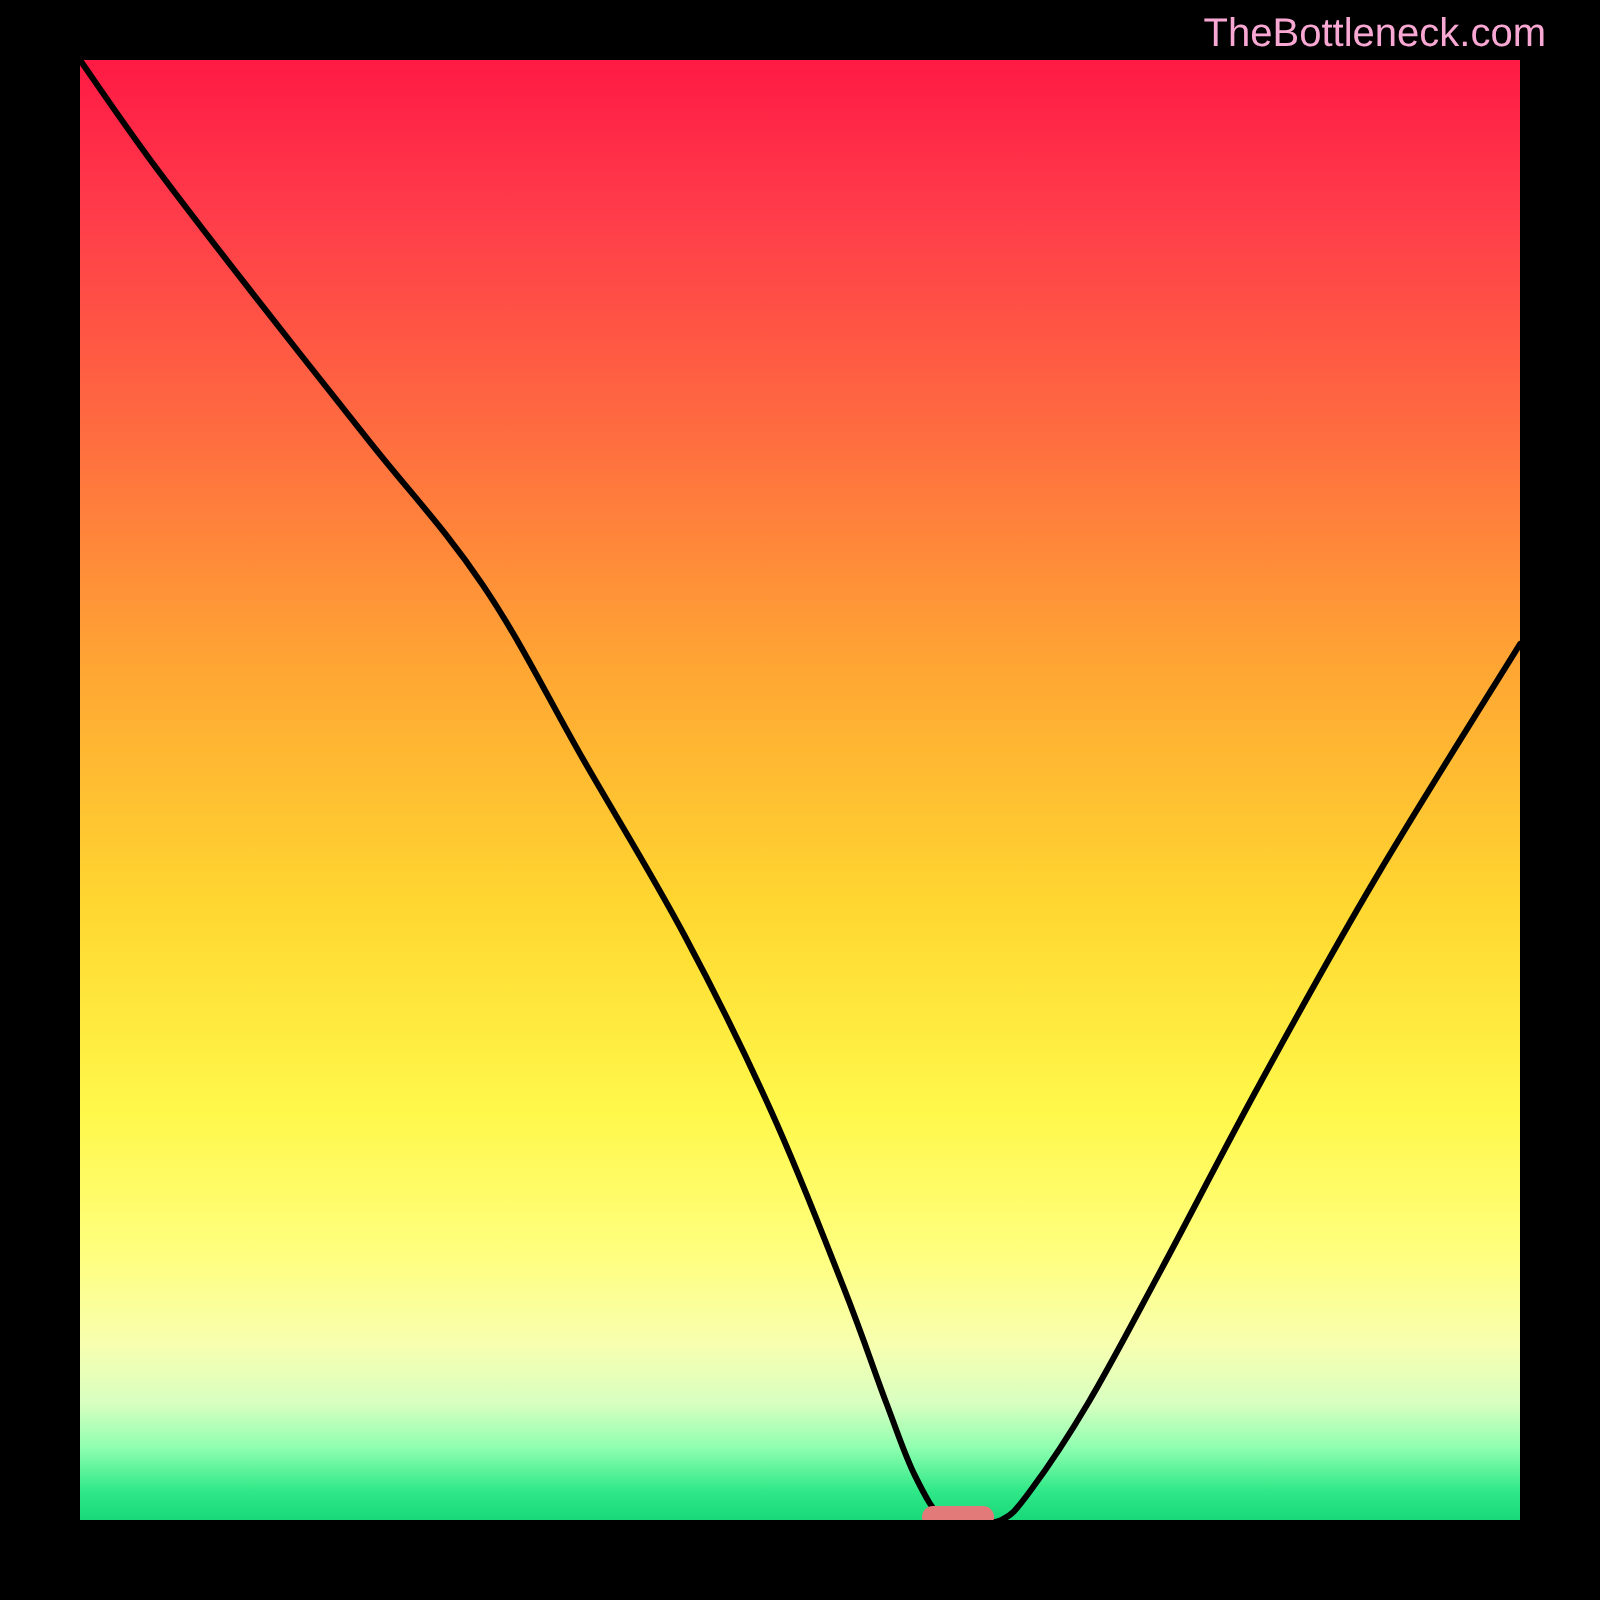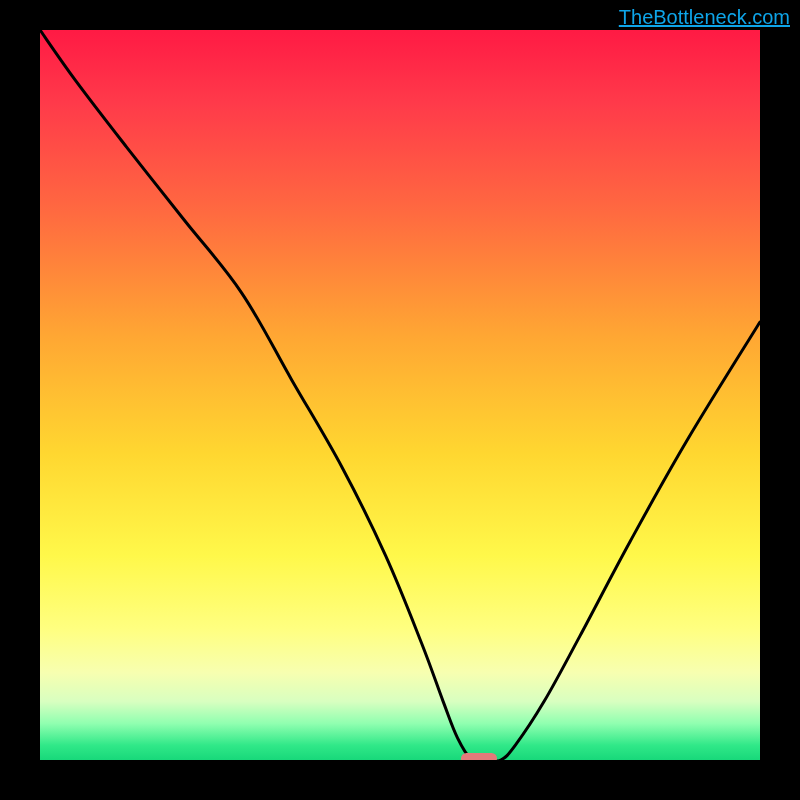--- a/index.html
+++ b/index.html
@@ -6,25 +6,24 @@
   body {
     width: 800px;
     height: 800px;
     background: #000;
     position: relative;
     font-family: Arial, sans-serif;
   }
   .watermark {
     position: absolute;
     top: 6px;
-    right: 10px;
-    color: #0ea5e9;
+    right: 27px;
+    color: #f9a8d4;
     font-size: 20px;
     z-index: 10;
-    text-decoration: underline;
   }
   .plot-area {
     position: absolute;
     left: 40px;
     top: 30px;
     width: 720px;
     height: 730px;
     overflow: hidden;
   }
   .gradient-bg {

